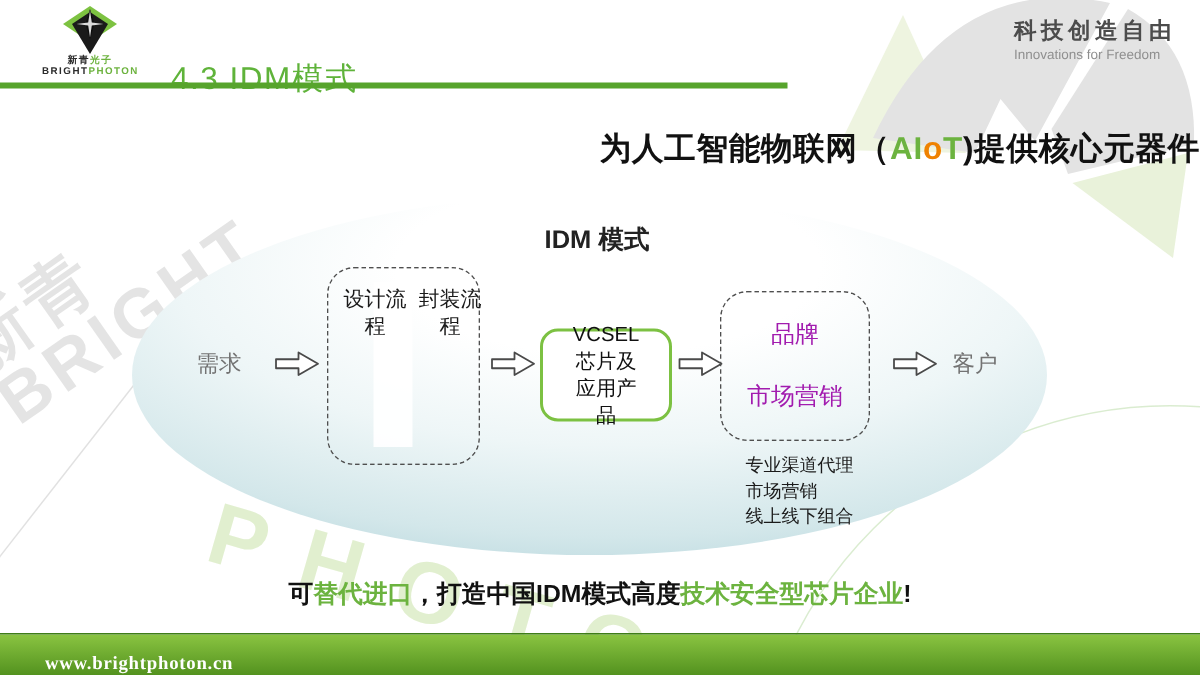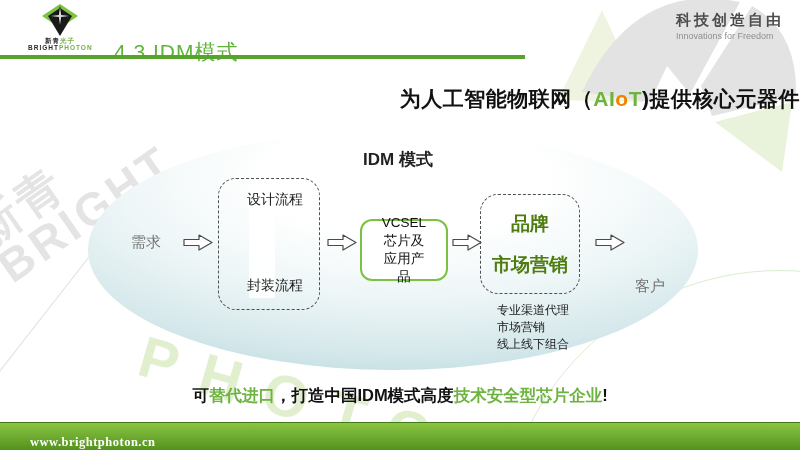--- a/index.html
+++ b/index.html
@@ -66,36 +66,36 @@
   .flow-arrow { position:absolute; z-index:2; }
   .dash-box {
     position:absolute; z-index:2; border:1.5px dashed #4f4f4f; border-radius:18px;
   }
   .process-box { left:218px; top:178px; width:102px; height:132px; }
   .strip {
     position:absolute; left:30px; top:9px; bottom:11px; width:26px;
     background:rgba(255,255,255,0.92);
   }
   .process-items {
-    position:absolute; inset:0; display:flex; flex-direction:column;
+    position:absolute; inset:0; display:flex; 
     justify-content:space-between; padding:12px 0 14px 0; text-align:center;
   }
   .process-items div { font-size:14px; color:#1a1a1a; position:relative; left:6px; }
   .product-box {
     position:absolute; left:360px; top:219px; width:88px; height:62px; z-index:2;
     background:#ffffff; border:2px solid #7cc142; border-radius:12px;
     display:flex; align-items:center; justify-content:center; text-align:center;
     font-size:13.5px; line-height:18px; color:#111; padding:16px;
   }
   .market-box { left:480px; top:194px; width:100px; height:100px; }
   .market-items {
     position:absolute; inset:0; display:flex; flex-direction:column;
     justify-content:space-around; align-items:center; padding:8px 0;
   }
-  .market-items div { font-size:19px; color:#4d7c0f;font-weight:bold; }
+  .market-items div { font-size:16px; color:#a21caf; }
   .market-notes {
     position:absolute; left:497px; top:302px; z-index:2;
     font-size:12px; line-height:17px; color:#1a1a1a;
   }
   
   .slogan {
     position:absolute; left:0; right:0; top:385px; text-align:center; z-index:2;
     font-size:16.5px; font-weight:bold; color:#111;
   }
   
@@ -182,21 +182,21 @@
   <div class="market-items">
     <div>品牌</div>
     <div>市场营销</div>
   </div>
 </div>
 
 <svg class="flow-arrow" style="left:595px; top:234px;" width="30" height="17" viewBox="0 0 30 17">
   <polygon points="1,5.5 16,5.5 16,1 29,8.5 16,16 16,11.5 1,11.5" fill="#ffffff" stroke="#4a4a4a" stroke-width="1.2" stroke-linejoin="round"></polygon>
 </svg>
 
-<div class="flow-label" style="left:635px; top:233px;margin-top:44px;">客户</div>
+<div class="flow-label" style="left:635px; top:233px;">客户</div>
 
 <div class="market-notes">
   <div>专业渠道代理</div>
   <div>市场营销</div>
   <div>线上线下组合</div>
 </div>
 
 <div class="slogan"><span>可</span><span class="c-green">替代进口</span><span>，打造中国IDM模式高度</span><span class="c-green">技术安全型芯片企业</span><span>!</span></div>
 
 <div class="footer-bar">

